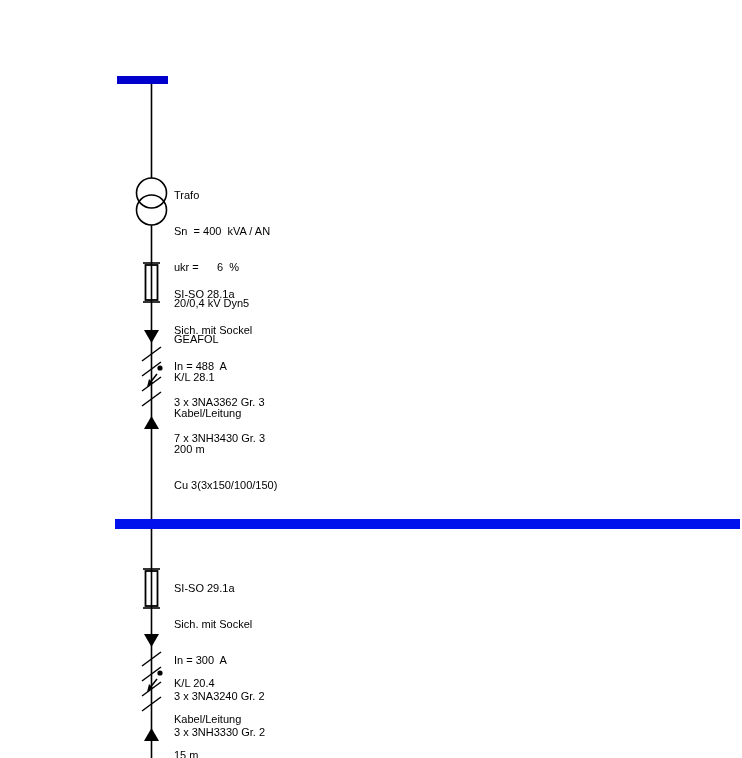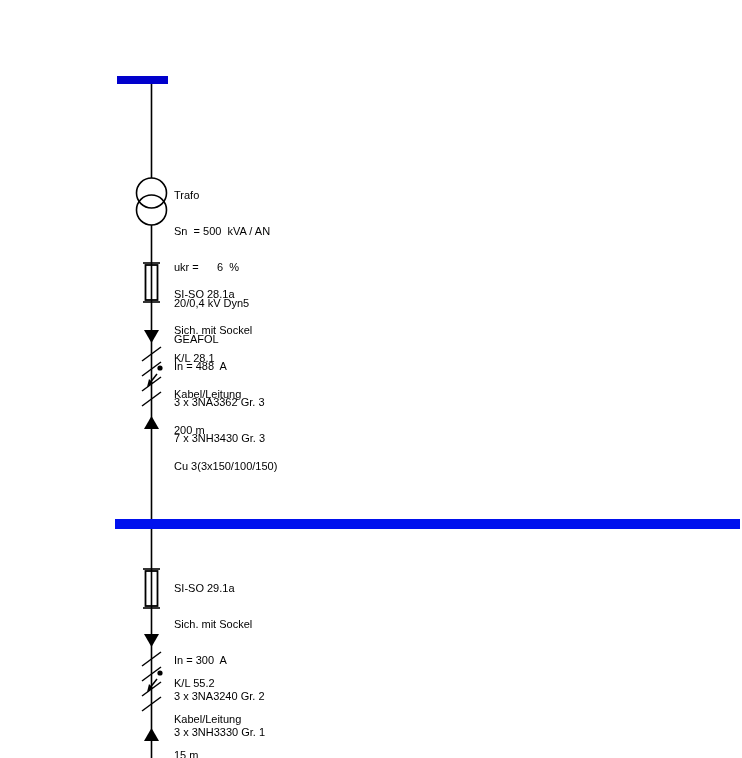--- a/index.html
+++ b/index.html
@@ -75,49 +75,49 @@
       <circle cx="160" cy="673" r="2.6" fill="#000" stroke="none"></circle>
       <line x1="157" y1="679" x2="149" y2="689"></line>
       <polygon points="147,692 153,688 149,684" fill="#000" stroke="none"></polygon>
     </g>
 
     <polygon points="144,741 159,741 151.5,728" fill="#000"></polygon>
   </svg>
 
   <div class="label" style="left:174px;top:165px">
     <div>Trafo</div>
-    <div>Sn  = 500  kVA / AN</div>
+    <div>Sn  = 400  kVA / AN</div>
     <div>ukr =      6  %</div>
     <div>20/0,4 kV Dyn5</div>
     <div>GEAFOL</div>
   </div>
 
   <div class="label" style="left:174px;top:264px">
     <div>SI-SO 28.1a</div>
     <div>Sich. mit Sockel</div>
     <div>In = 488  A</div>
     <div>3 x 3NA3362 Gr. 3</div>
     <div>7 x 3NH3430 Gr. 3</div>
   </div>
 
-  <div class="label" style="left:174px;top:328px">
+  <div class="label" style="left:174px;top:347px">
     <div>K/L 28.1</div>
     <div>Kabel/Leitung</div>
     <div>200 m</div>
     <div>Cu 3(3x150/100/150)</div>
   </div>
 
   <div class="label" style="left:174px;top:558px">
     <div>SI-SO 29.1a</div>
     <div>Sich. mit Sockel</div>
     <div>In = 300  A</div>
     <div>3 x 3NA3240 Gr. 2</div>
-    <div>3 x 3NH3330 Gr. 1</div>
+    <div>3 x 3NH3330 Gr. 2</div>
   </div>
 
   <div class="label" style="left:174px;top:653px">
-    <div>K/L 55.2</div>
+    <div>K/L 20.4</div>
     <div>Kabel/Leitung</div>
     <div>15 m</div>
     
   </div>
 
 </div>
 
 </body></html>

